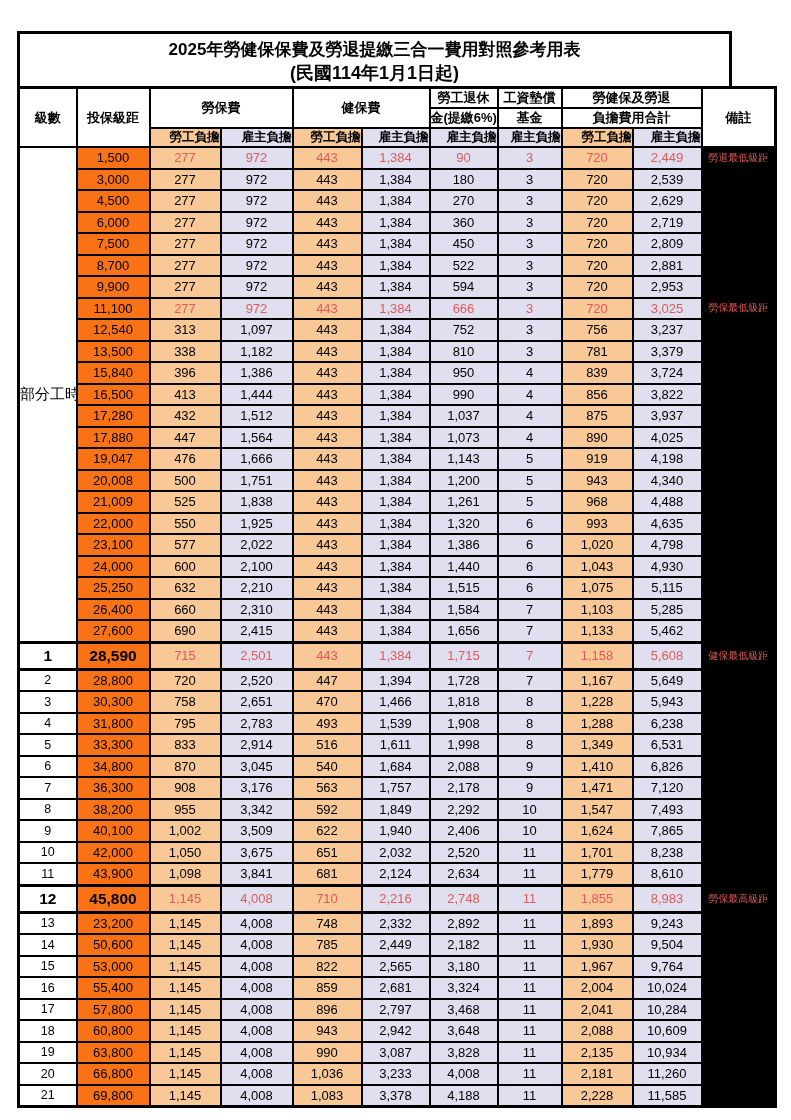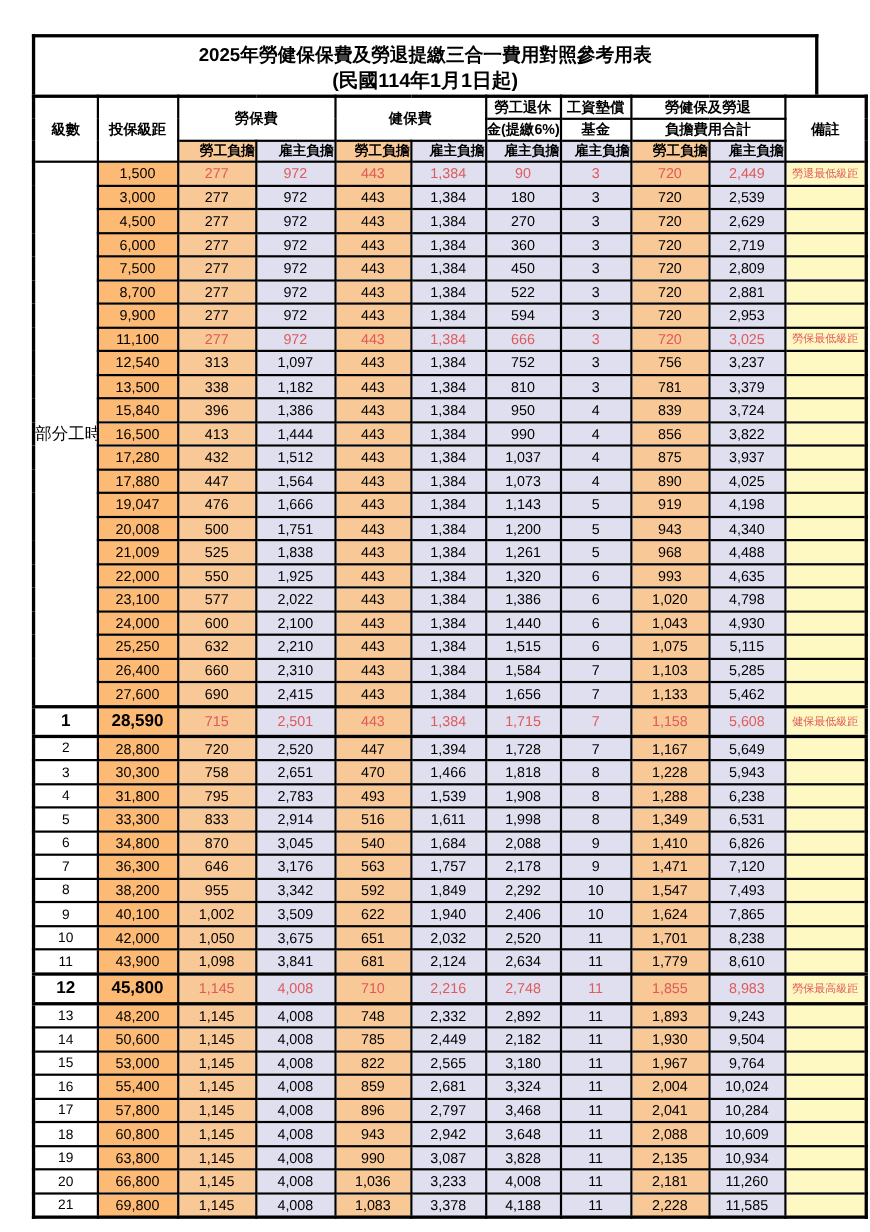--- a/index.html
+++ b/index.html
@@ -6,21 +6,21 @@
     --emp-bg:#F8C897;
     --er-bg:#DFDFF0;
     --red:#DF5A5A;
   }
   html,body{margin:0;padding:0;background:#fff;}
   body{
     width:791px;height:1120px;
     font-family:"Liberation Sans","DejaVu Sans",sans-serif;
     color:#000;
   }
-  .sheet{width:715px;margin:31px auto 0 29px;}
+  .sheet{width:715px;margin:31px auto 0 17px;}
   .title-box{
     border:3px solid #000;border-bottom:none;
     text-align:center;box-sizing:border-box;
     padding:3px 0 2px 0;
   }
   .title{font-size:17px;font-weight:bold;line-height:26px;}
   .subtitle{font-size:18px;font-weight:bold;line-height:21px;}
   table{
     border-collapse:collapse;table-layout:fixed;
     width:757px;border:3px solid #000;
@@ -30,23 +30,23 @@
     text-align:center;vertical-align:middle;
     padding:0;overflow:hidden;white-space:nowrap;
   }
   thead th{font-size:13px;font-weight:600;height:17px;background:#fff;}
   thead tr.subhead th{font-size:12.5px;height:17px;text-align:right;}
   .emp{background:var(--emp-bg);}
   .er{background:var(--er-bg);}
   tbody td{font-size:13px;height:19.5px;}
   td.level{font-size:12.5px;background:#fff;}
   td.level.part{font-size:15px;}
-  td.bracket{font-size:13px;background:#fdba74;}
+  td.bracket{font-size:13px;background:#f97316;}
   td.big{font-size:15.5px;font-weight:600;}
-  td.remark{font-size:10px;background:#fef9c3;color:var(--red);padding:0 1px;}
+  td.remark{font-size:10px;background:#000000;color:var(--red);padding:0 1px;}
   tr.red td.val{color:var(--red);}
   tr.tall td{height:24px;}
   tr.tall{border-top:3px solid #000;border-bottom:3px solid #000;}
 </style>
 </head>
 <body>
 
 <div class="sheet">
   <div class="title-box">
     <div class="title">2025年勞健保保費及勞退提繳三合一費用對照參考用表</div>
@@ -445,21 +445,21 @@
           <td class="val er">1,684</td>
           <td class="val er">2,088</td>
           <td class="val er">9</td>
           <td class="val emp">1,410</td>
           <td class="val er">6,826</td>
           <td class="remark"></td>
         </tr>
         <tr>
           <td class="level">7</td>
           <td class="bracket">36,300</td>
-          <td class="val emp">646</td>
+          <td class="val emp">908</td>
           <td class="val er">3,176</td>
           <td class="val emp">563</td>
           <td class="val er">1,757</td>
           <td class="val er">2,178</td>
           <td class="val er">9</td>
           <td class="val emp">1,471</td>
           <td class="val er">7,120</td>
           <td class="remark"></td>
         </tr>
         <tr>
@@ -522,21 +522,21 @@
           <td class="val emp">710</td>
           <td class="val er">2,216</td>
           <td class="val er">2,748</td>
           <td class="val er">11</td>
           <td class="val emp">1,855</td>
           <td class="val er">8,983</td>
           <td class="remark">勞保最高級距</td>
         </tr>
         <tr>
           <td class="level">13</td>
-          <td class="bracket">48,200</td>
+          <td class="bracket">23,200</td>
           <td class="val emp">1,145</td>
           <td class="val er">4,008</td>
           <td class="val emp">748</td>
           <td class="val er">2,332</td>
           <td class="val er">2,892</td>
           <td class="val er">11</td>
           <td class="val emp">1,893</td>
           <td class="val er">9,243</td>
           <td class="remark"></td>
         </tr>

